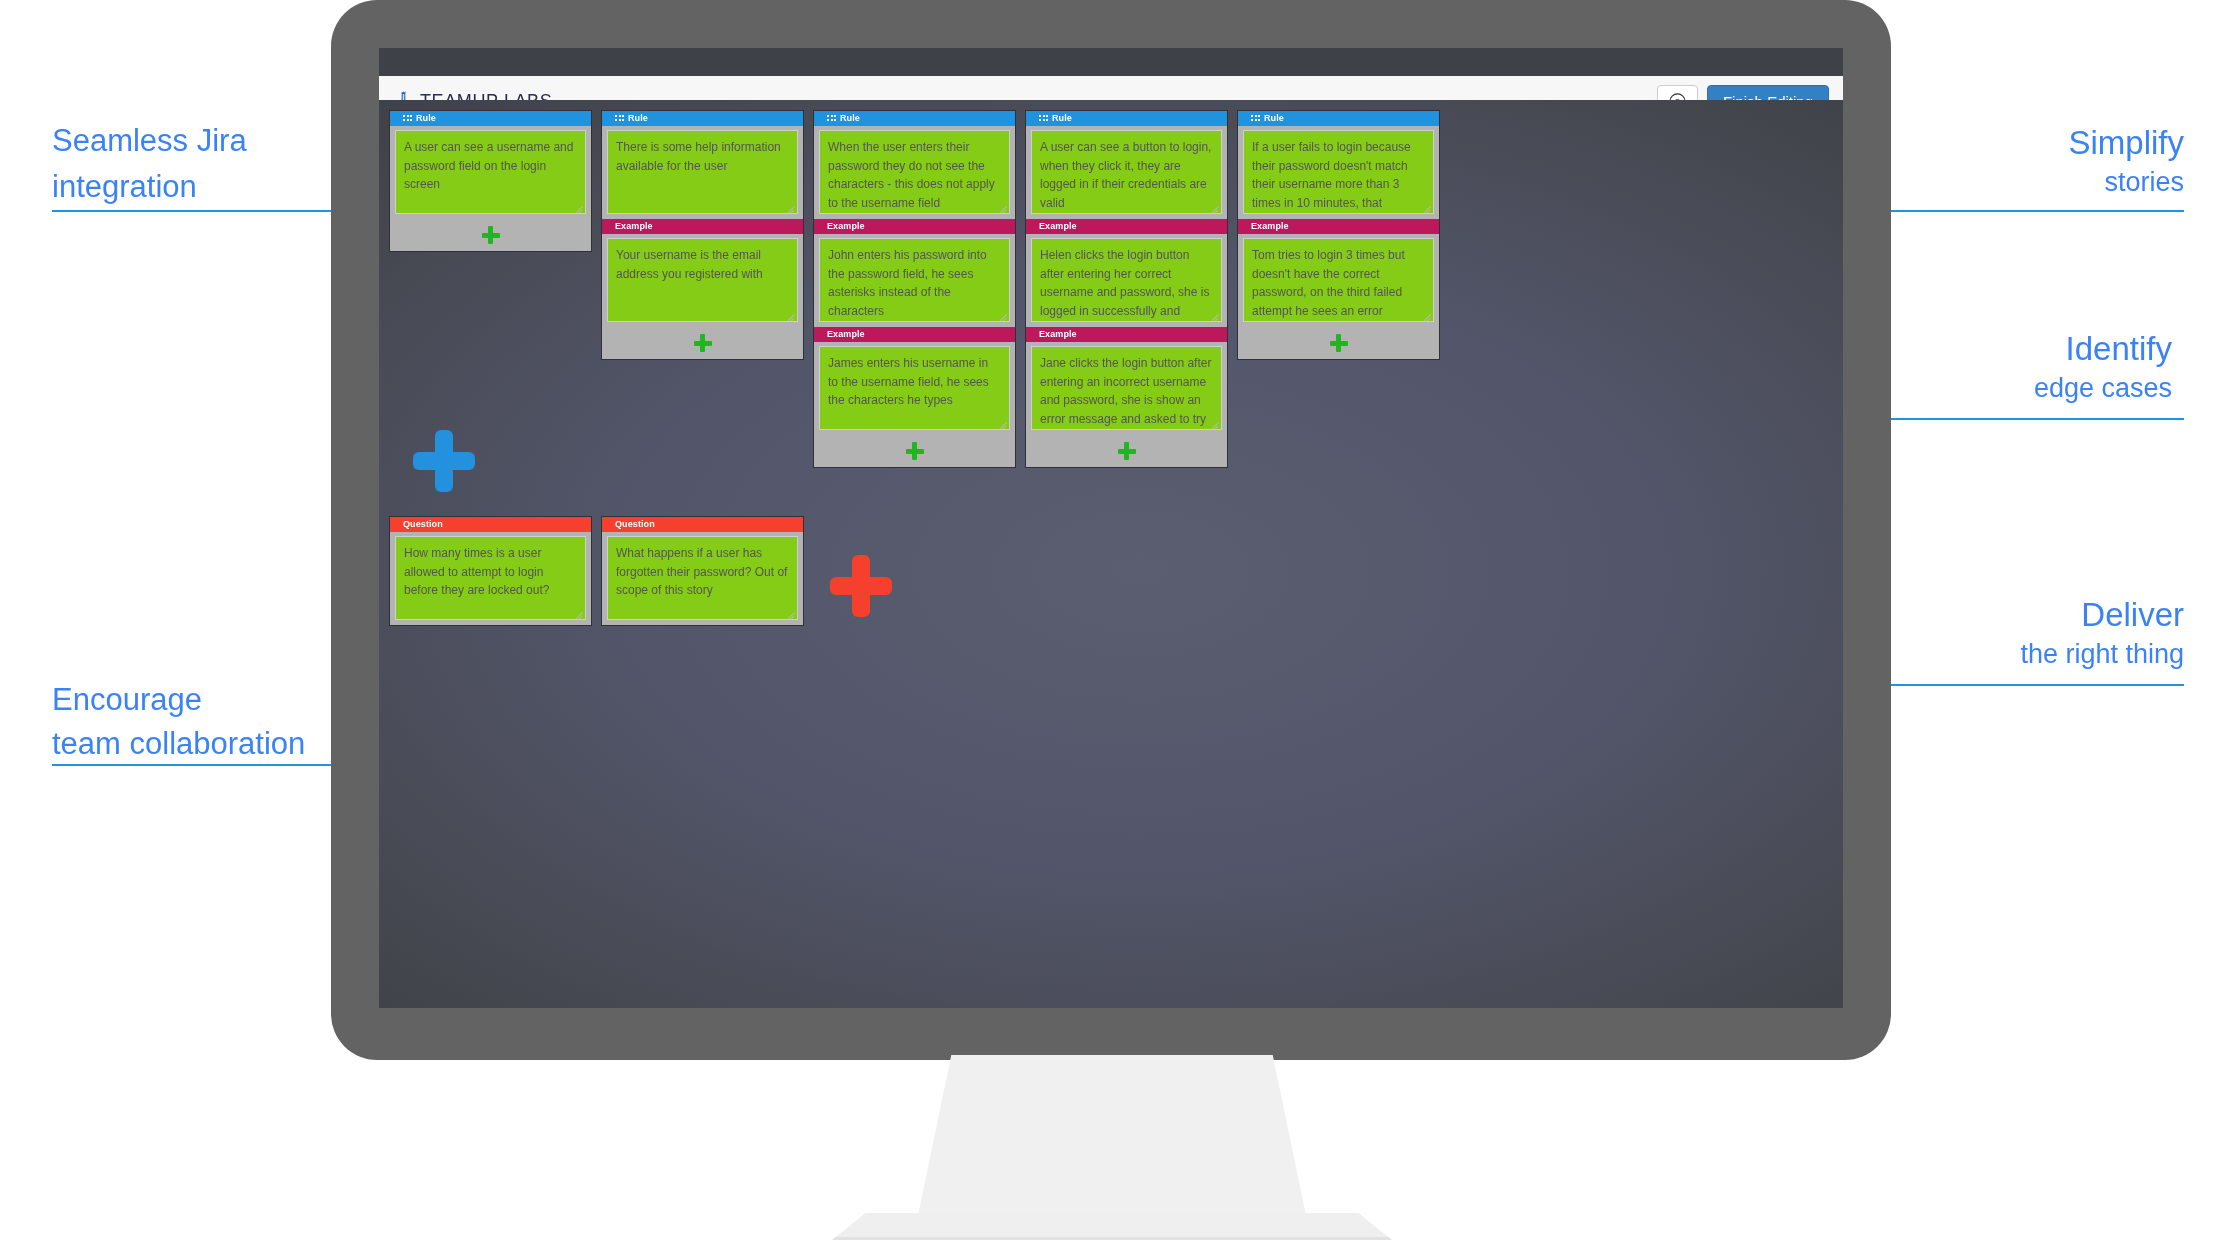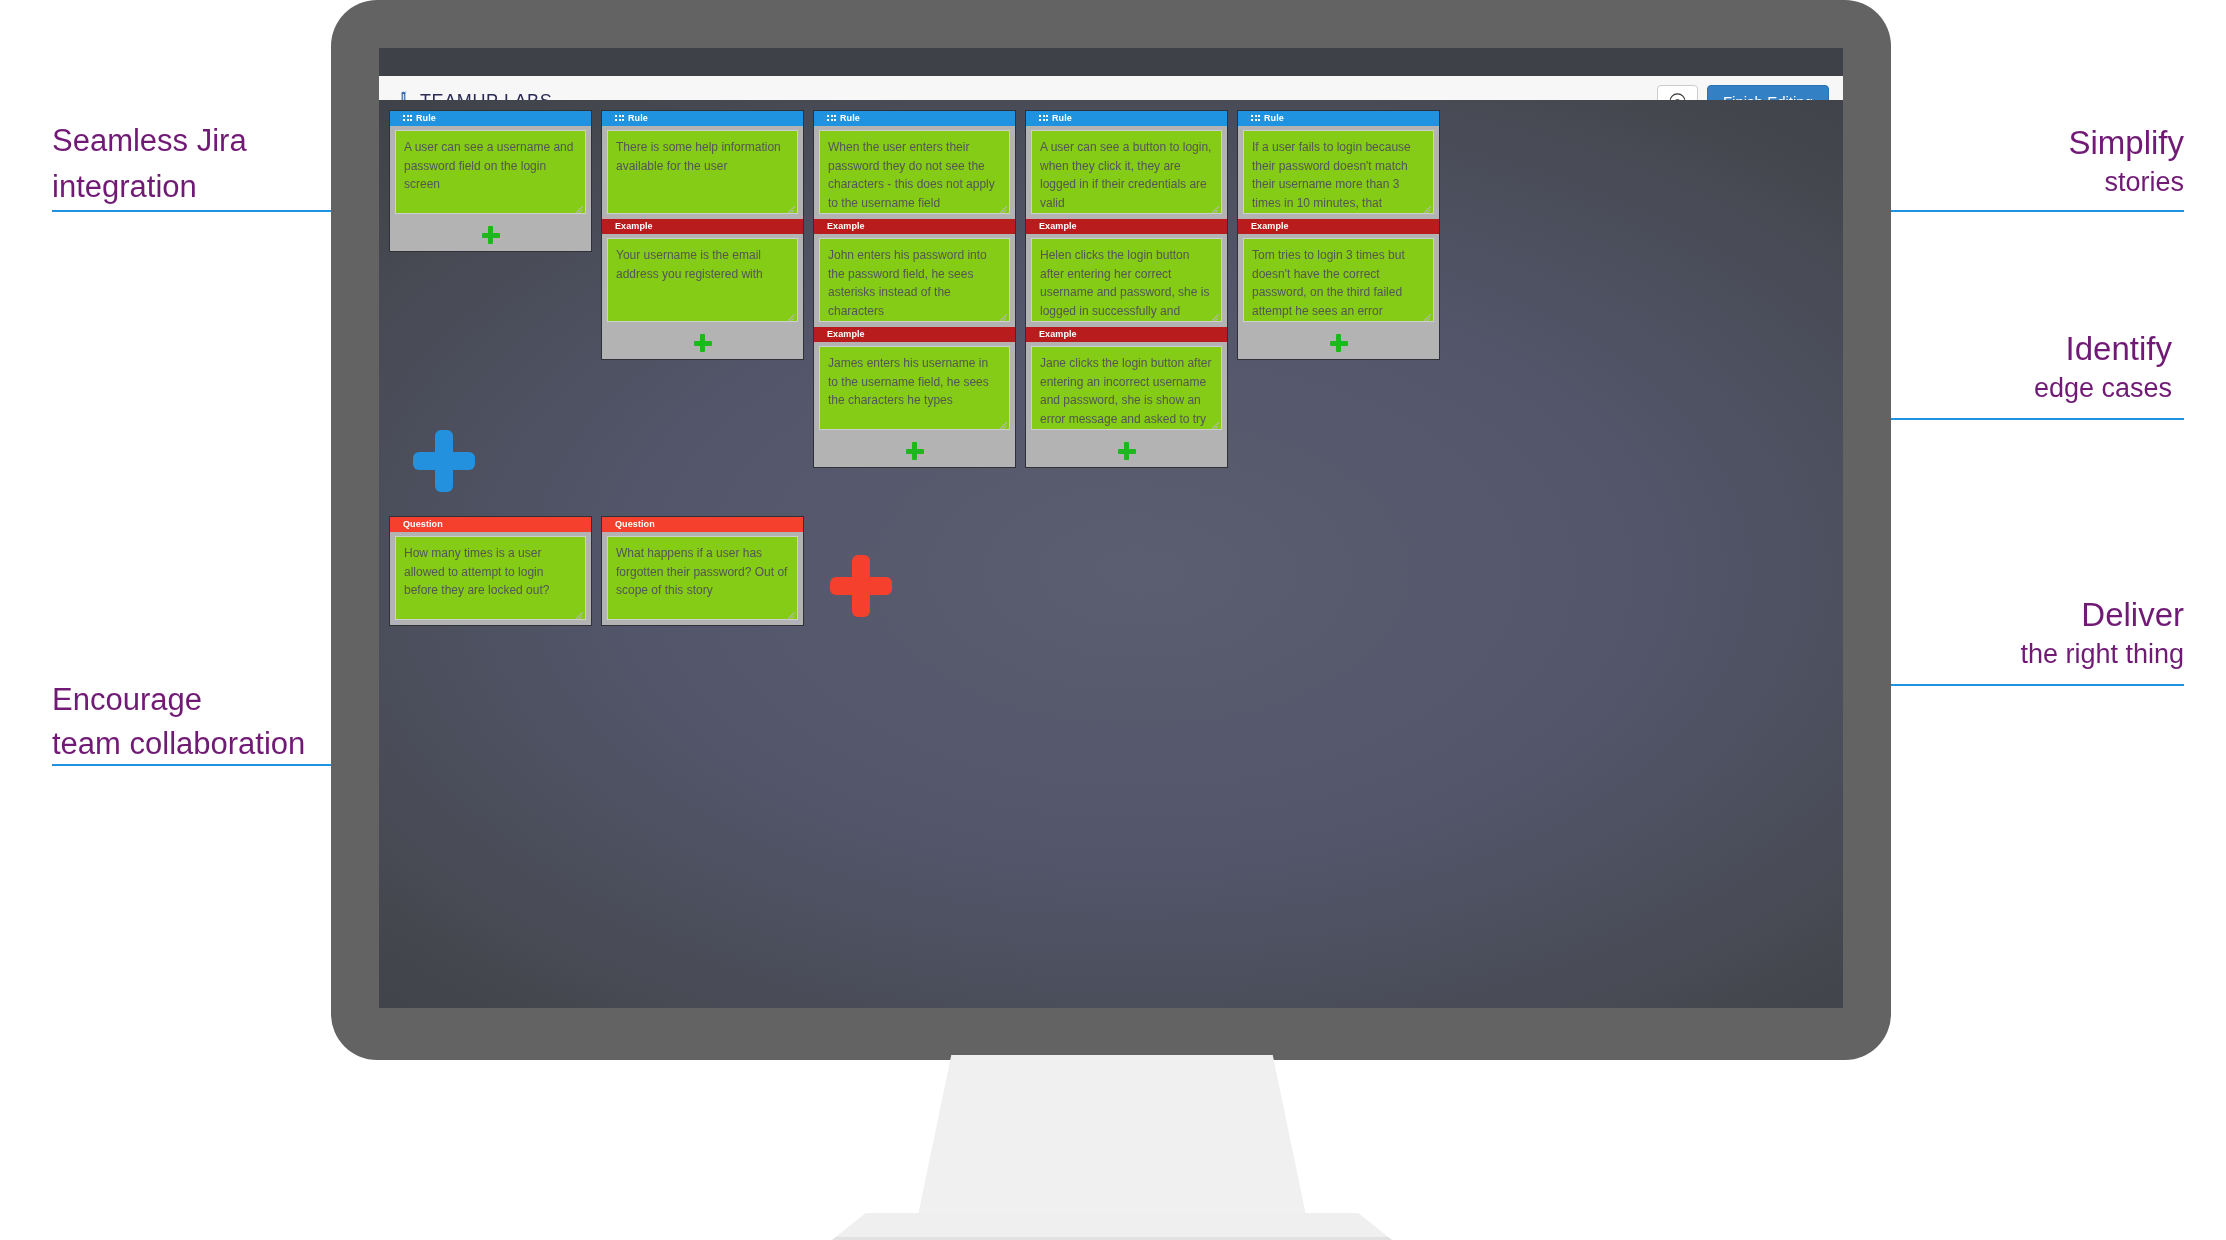--- a/index.html
+++ b/index.html
@@ -119,21 +119,21 @@
     height: 15px;
     display: flex; align-items: center;
     padding: 0 13px;
     color: #ffffff;
     font-size: 9px;
     font-weight: bold;
     letter-spacing: 0.1px;
     line-height: 15px;
   }
   .card-head.rule     { background: #1f93e0; }
-  .card-head.example  { background: #b91c1c; }
+  .card-head.example  { background: #be185d; }
   .card-head.question { background: #f4402c; }
   .grip-icon {
     display: inline-block;
     width: 9px; height: 7px;
     margin-right: 4px;
     background-image:
       linear-gradient(#fff,#fff), linear-gradient(#fff,#fff), linear-gradient(#fff,#fff),
       linear-gradient(#fff,#fff), linear-gradient(#fff,#fff), linear-gradient(#fff,#fff);
     background-size: 2px 2px;
     background-repeat: no-repeat;
@@ -202,21 +202,21 @@
     content: ""; position: absolute; border-radius: 6px;
   }
   .plus-big:before { left: 22px; top: 0;  width: 18px; height: 62px; }
   .plus-big:after  { top: 22px;  left: 0; height: 18px; width: 62px; }
   #add-rule-button:before, #add-rule-button:after       { background: #2391dd; }
   #add-question-button:before, #add-question-button:after { background: #f4402c; }
 
   
   .annotation {
     position: absolute;
-    color: #701a75;
+    color: #3b82f6;
     font-weight: 300;
   }
   .annotation .line1, .annotation .line2 { display: block; white-space: nowrap; }
   .ann-left  { text-align: left; }
   .ann-right { text-align: right; }
 
   .leader-line {
     position: absolute;
     height: 2px;
     background: #1f93e0;

